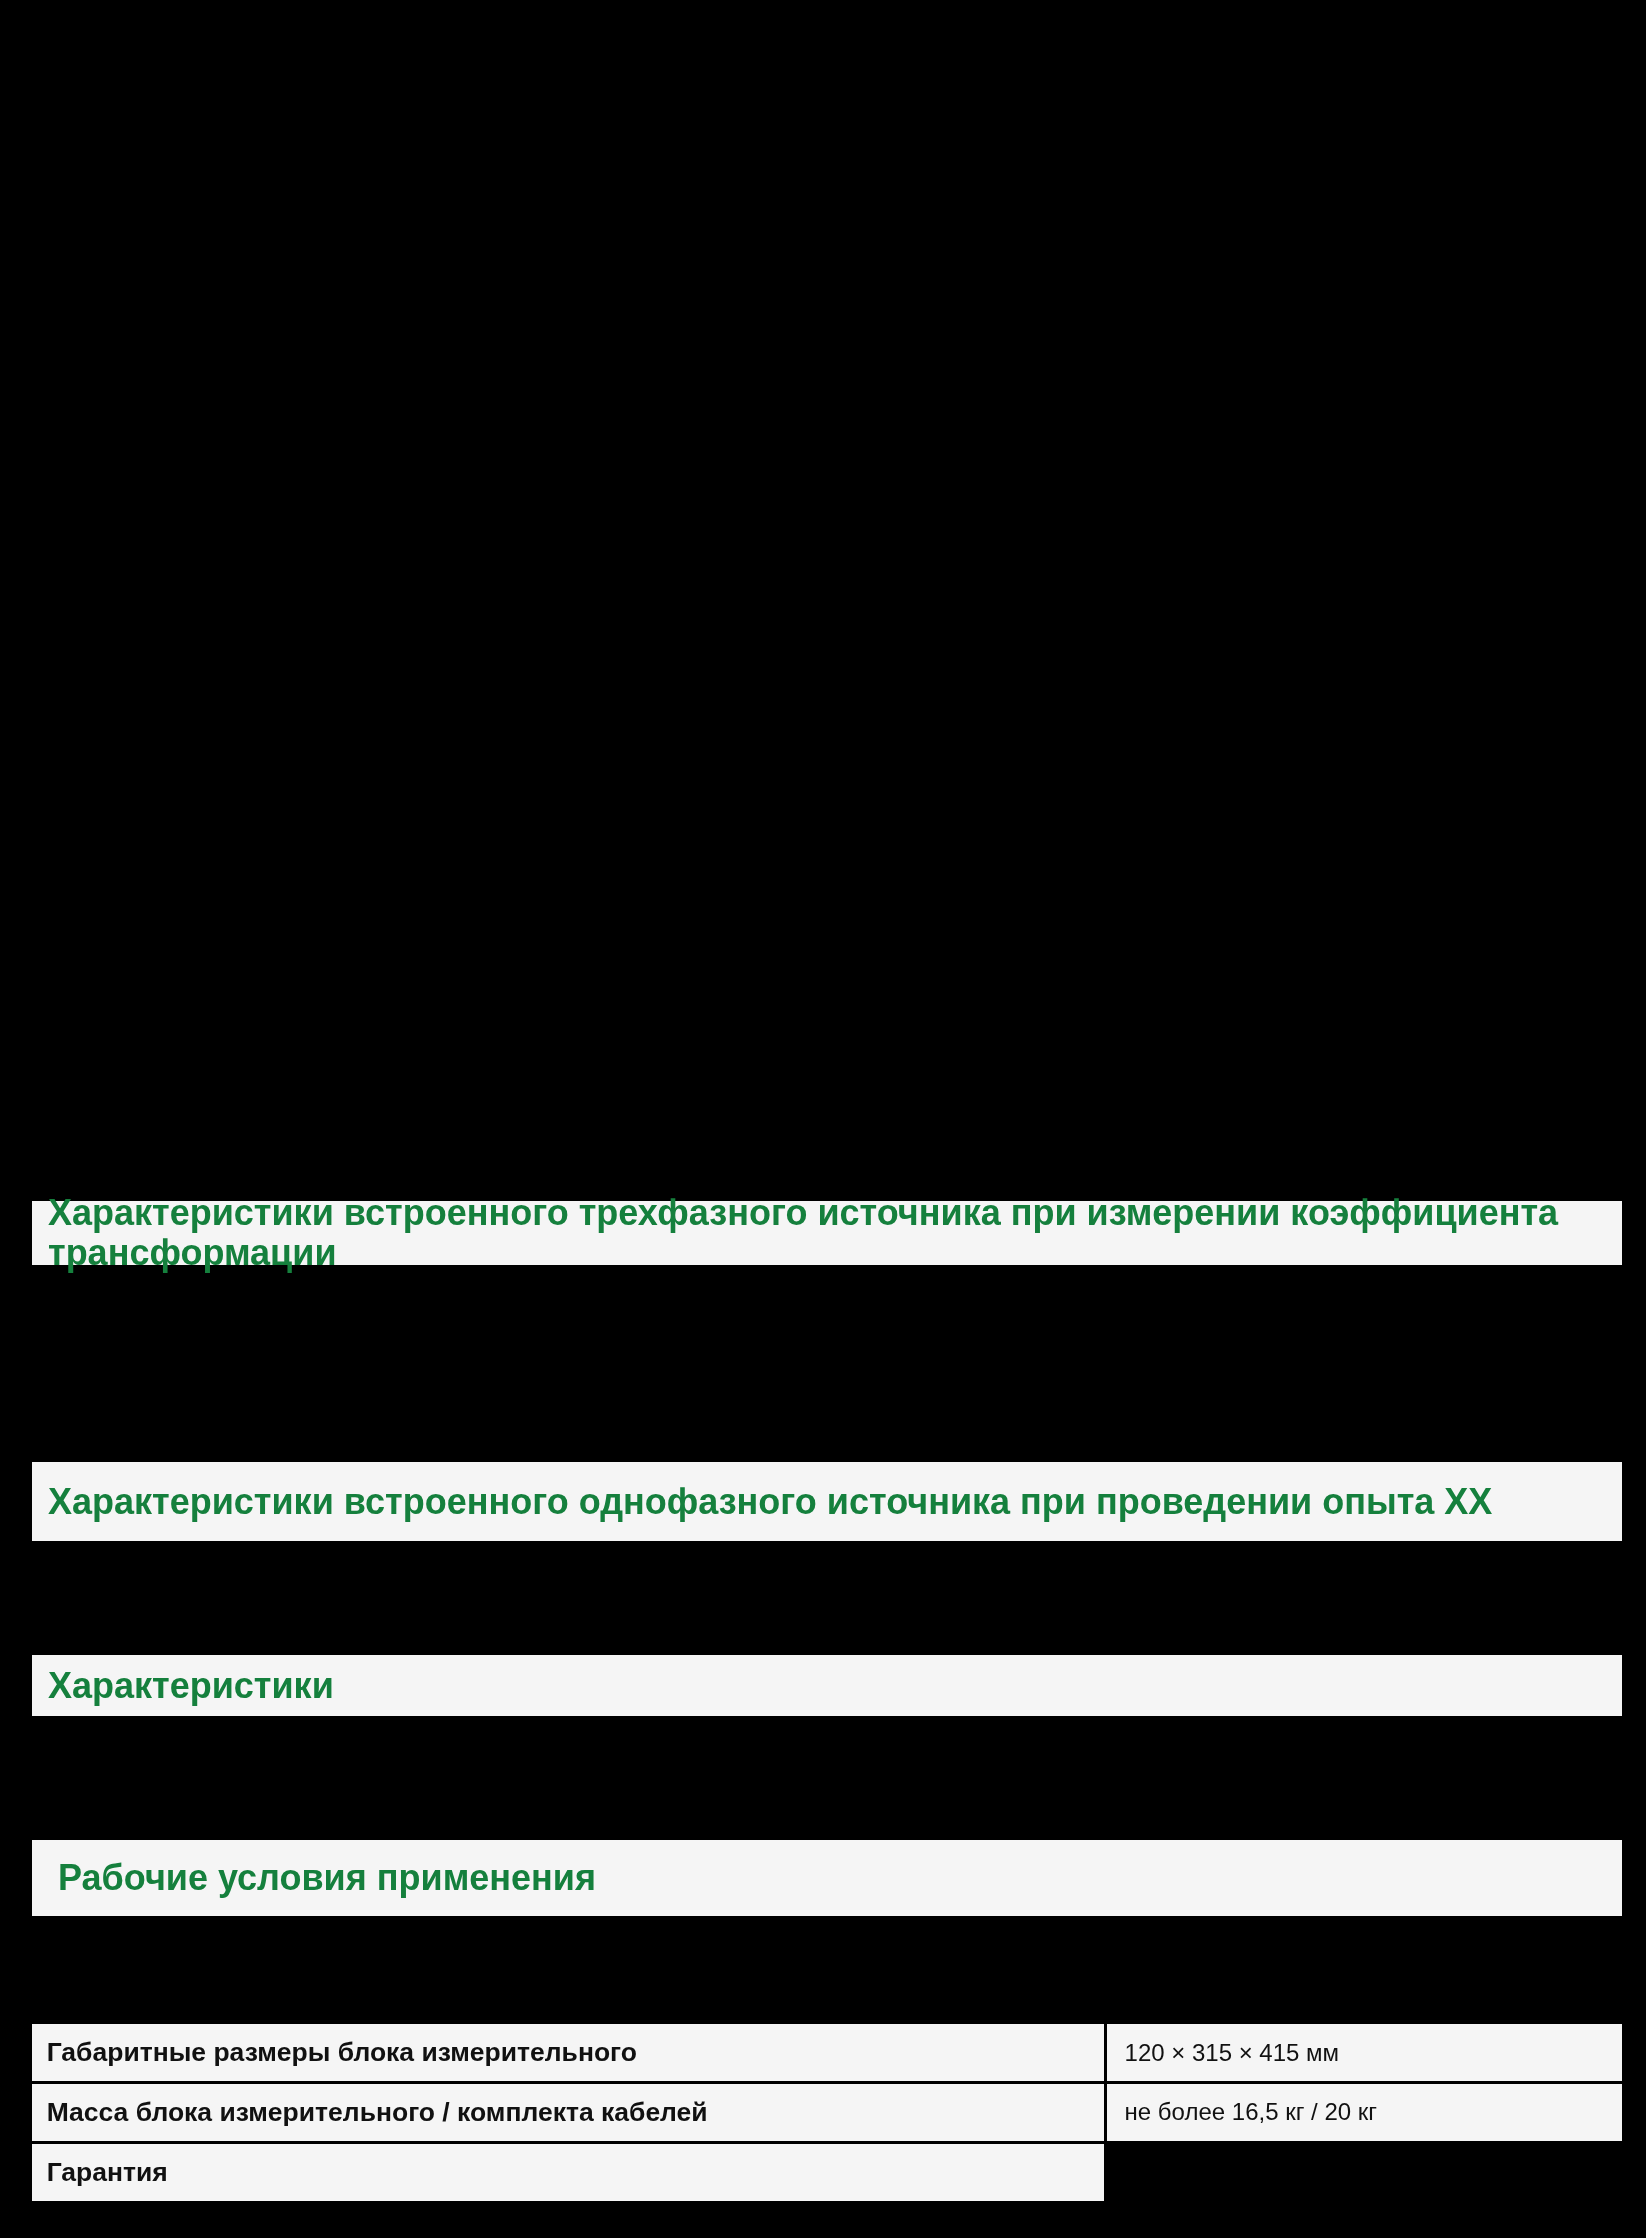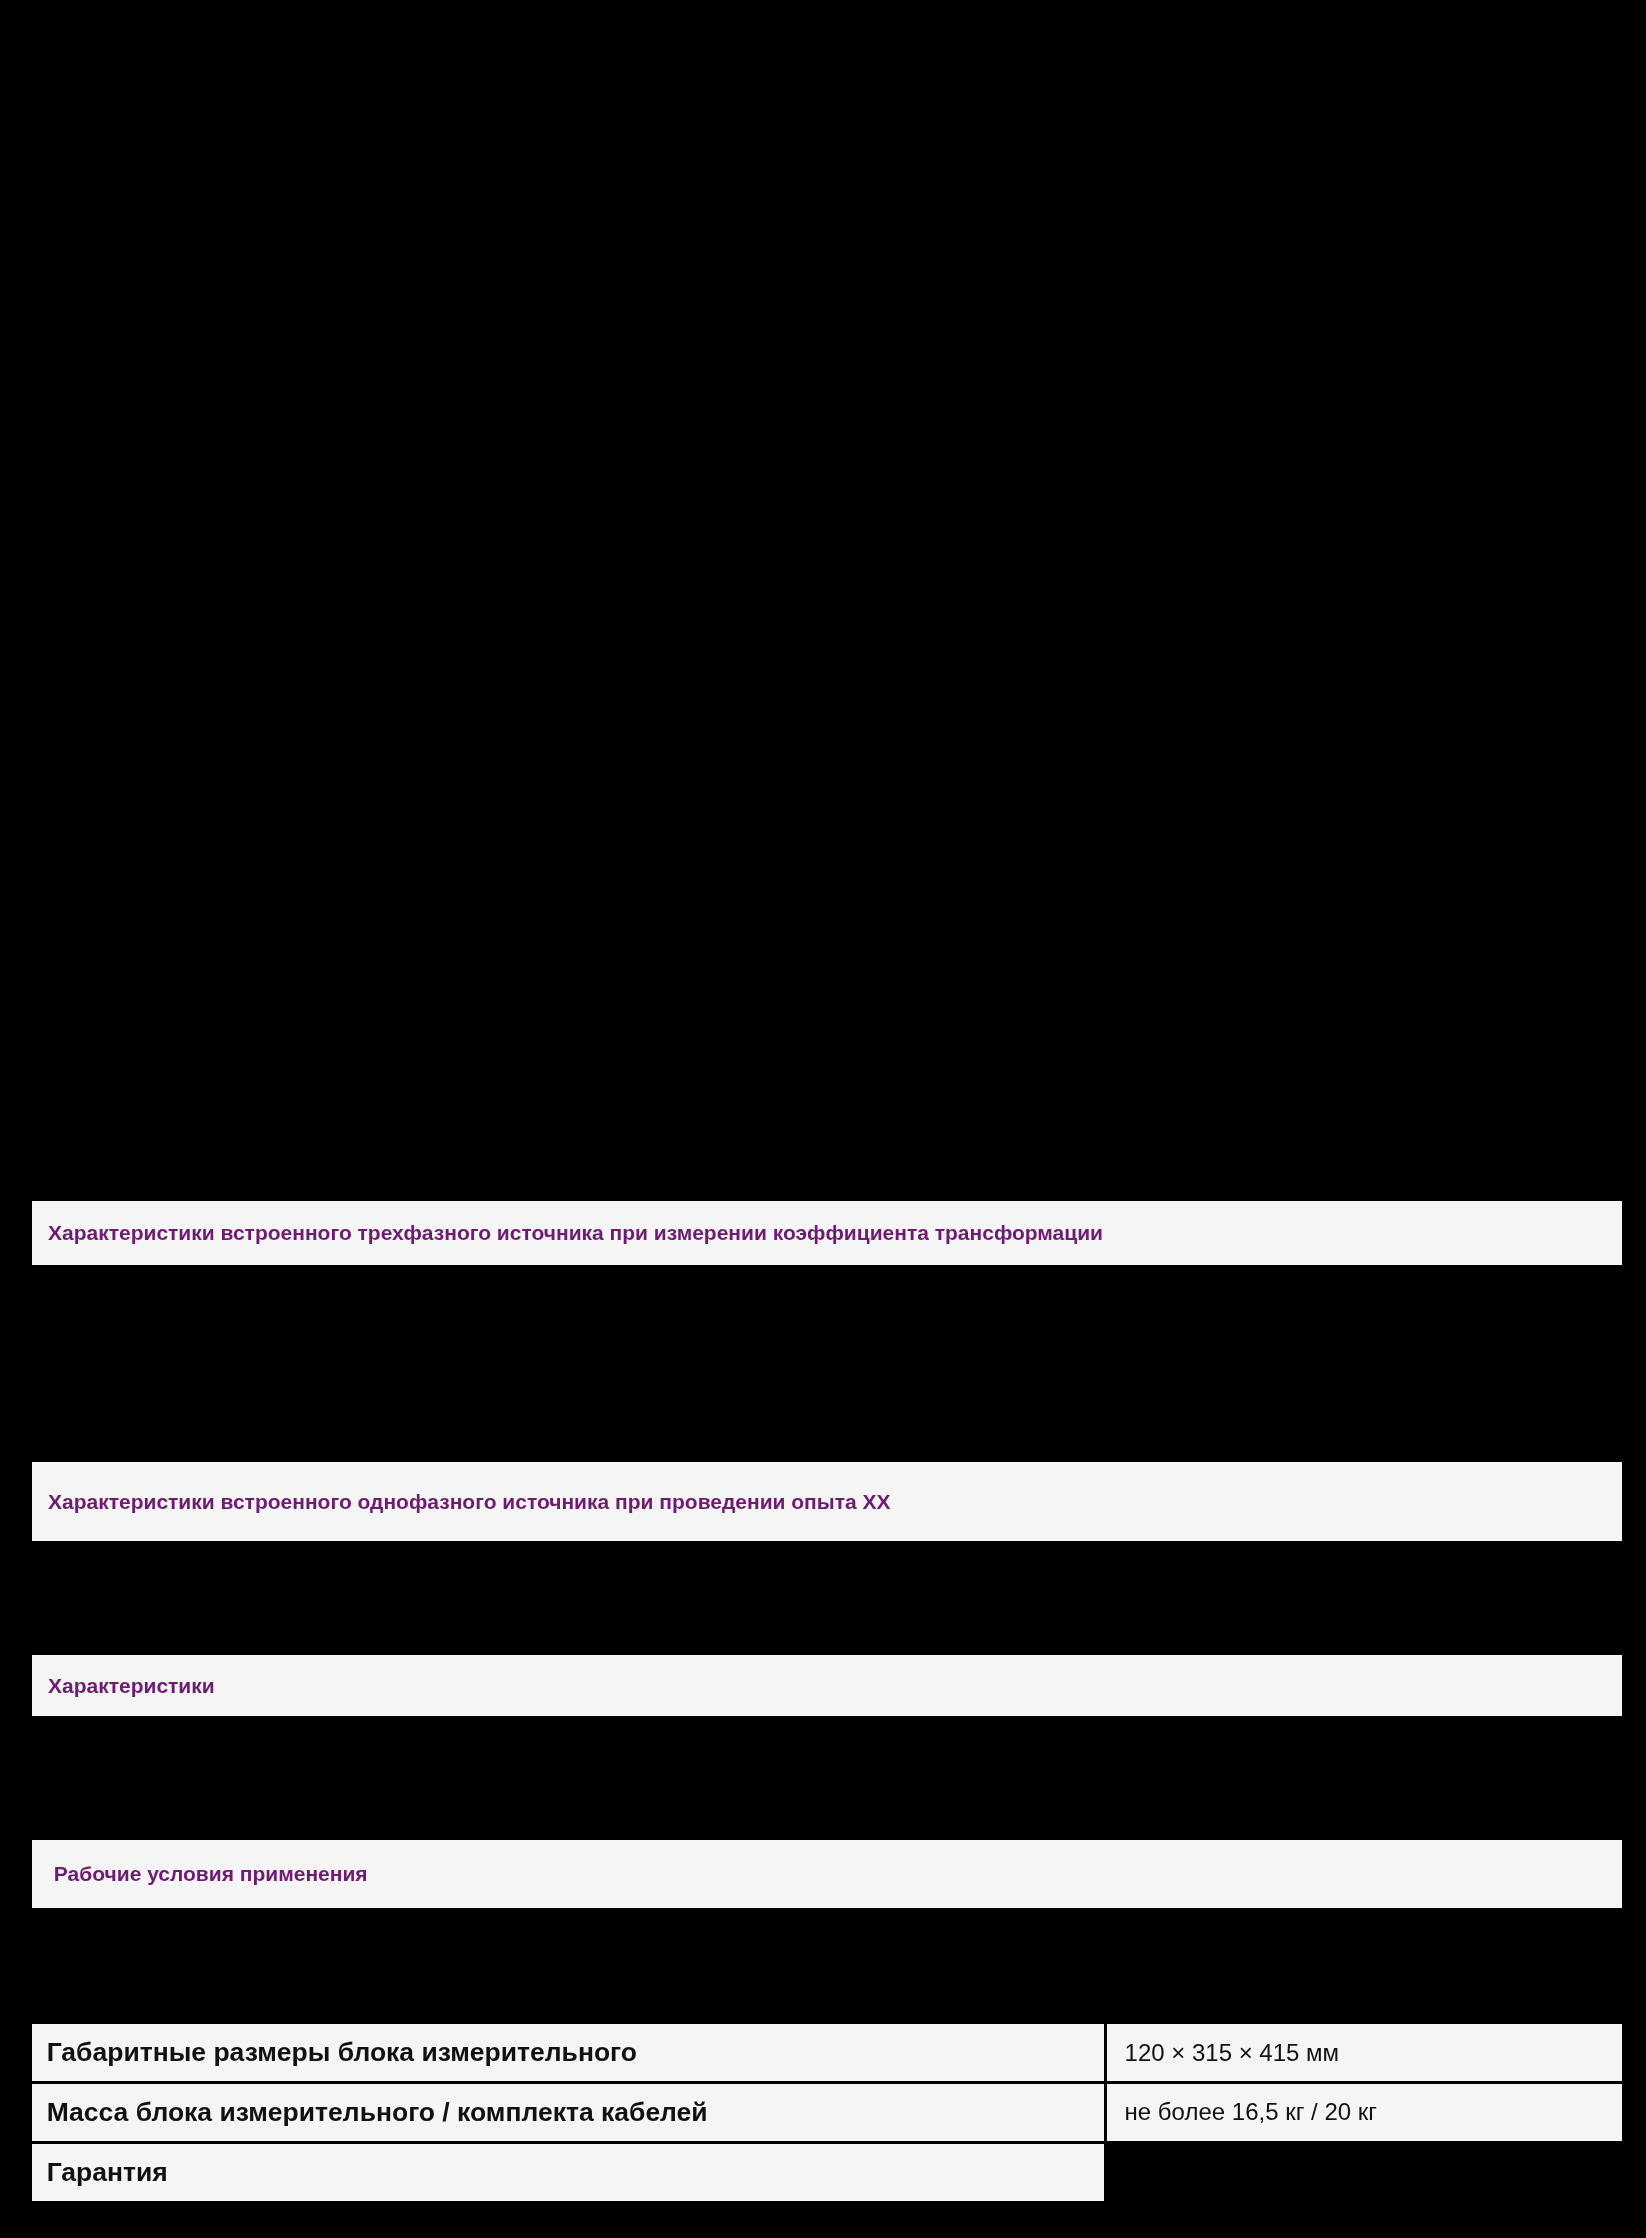--- a/index.html
+++ b/index.html
@@ -18,30 +18,30 @@
     position: absolute;
     left: 32px;
     width: 1590px;
     background: #f5f5f5;
     display: flex;
     align-items: center;
     box-sizing: border-box;
     padding-left: 16px;
   }
   .section-bar .label {
-    font-size: 21px;
+    font-size: 36px;
     font-weight: 700;
-    color: #701a75;
+    color: #15803d;
     white-space: pre-wrap;
     line-height: 1.1;
   }
   #bar-threephase { top: 1201px; height: 64px; }
   #bar-singlephase { top: 1462px; height: 79px; }
   #bar-power { top: 1655px; height: 61px; }
-  #bar-conditions { top: 1840px; height: 68px; }
+  #bar-conditions { top: 1840px; height: 76px; }
 
   .spec-table {
     position: absolute;
     left: 32px;
     top: 2024px;
     width: 1590px;
     display: flex;
     flex-direction: column;
     gap: 2.9px;
     background: #000000;

